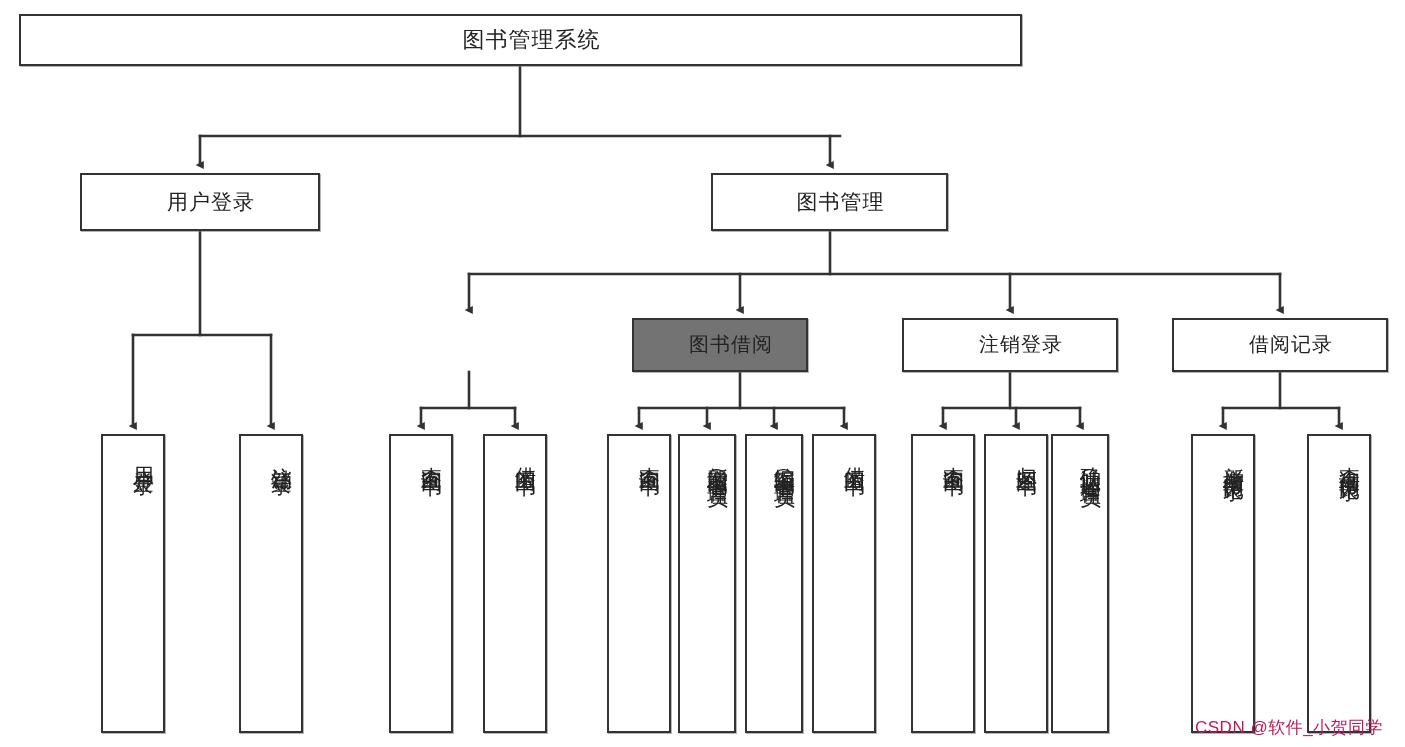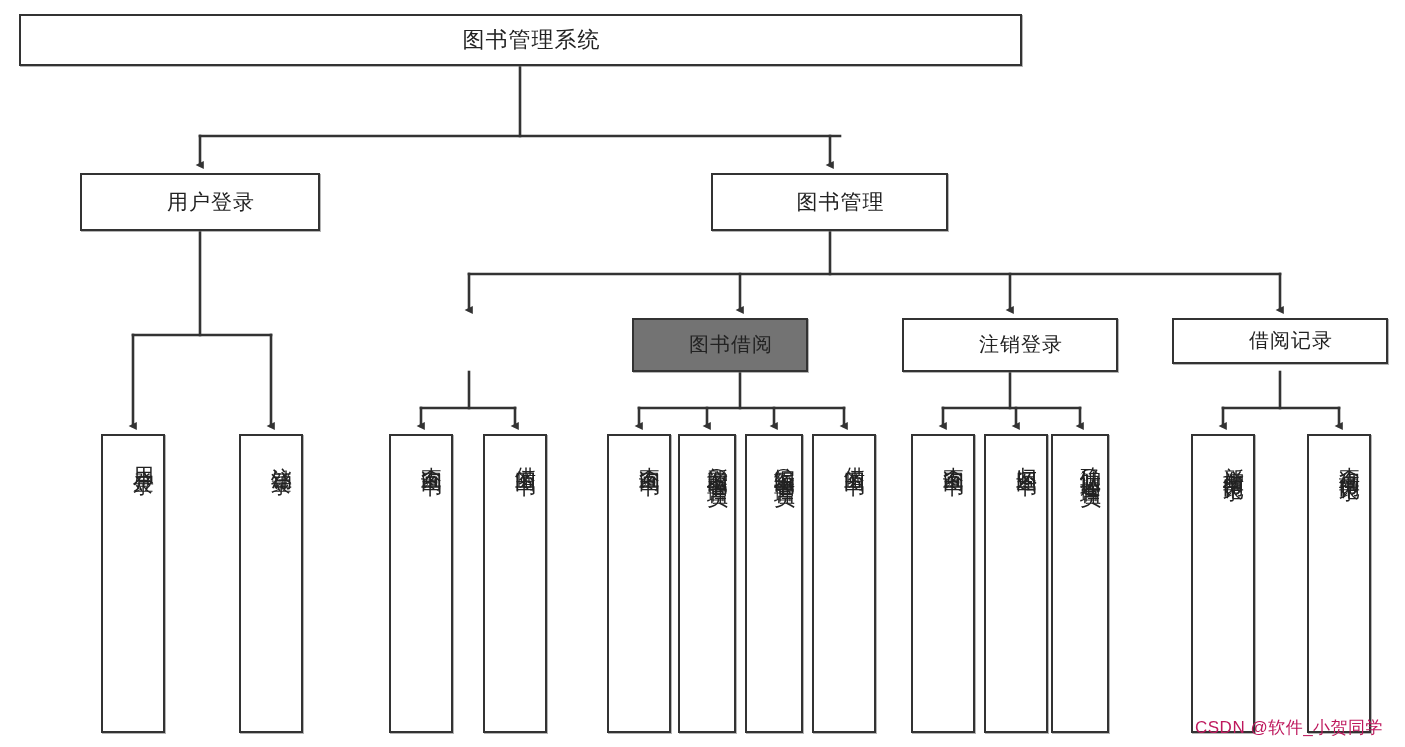--- a/index.html
+++ b/index.html
@@ -143,21 +143,21 @@
   <div class="node lvl-1" style="left: 711px; top: 173px; width: 237px; height: 58px; border-color: rgb(51, 51, 51); background: rgb(255, 255, 255); color: rgb(34, 34, 34);">
     <span class="node-label">图书管理</span>
   </div>
 
   <div class="node lvl-2" style="left: 632px; top: 318px; width: 176px; height: 54px; border-color: rgb(51, 51, 51); background: #737373; color: rgb(34, 34, 34);">
     <span class="node-label">图书借阅</span>
   </div>
   <div class="node lvl-2" style="left: 902px; top: 318px; width: 216px; height: 54px; border-color: rgb(51, 51, 51); background: rgb(255, 255, 255); color: rgb(34, 34, 34);">
     <span class="node-label">注销登录</span>
   </div>
-  <div class="node lvl-2" style="left: 1172px; top: 318px; width: 216px; height: 46px; border-color: rgb(51, 51, 51); background: rgb(255, 255, 255); color: rgb(34, 34, 34);">
+  <div class="node lvl-2" style="left: 1172px; top: 318px; width: 216px; height: 54px; border-color: rgb(51, 51, 51); background: rgb(255, 255, 255); color: rgb(34, 34, 34);">
     <span class="node-label">借阅记录</span>
   </div>
 
   <div class="node leaf" style="left: 101px; top: 434px; width: 64px; height: 299px; border-color: rgb(51, 51, 51); background: rgb(255, 255, 255); color: rgb(34, 34, 34);">
     <span class="node-label">用户登录</span>
   </div>
   <div class="node leaf" style="left: 239px; top: 434px; width: 64px; height: 299px; border-color: rgb(51, 51, 51); background: rgb(255, 255, 255); color: rgb(34, 34, 34);">
     <span class="node-label">注销登录</span>
   </div>
   <div class="node leaf" style="left: 389px; top: 434px; width: 64px; height: 299px; border-color: rgb(51, 51, 51); background: rgb(255, 255, 255); color: rgb(34, 34, 34);">

